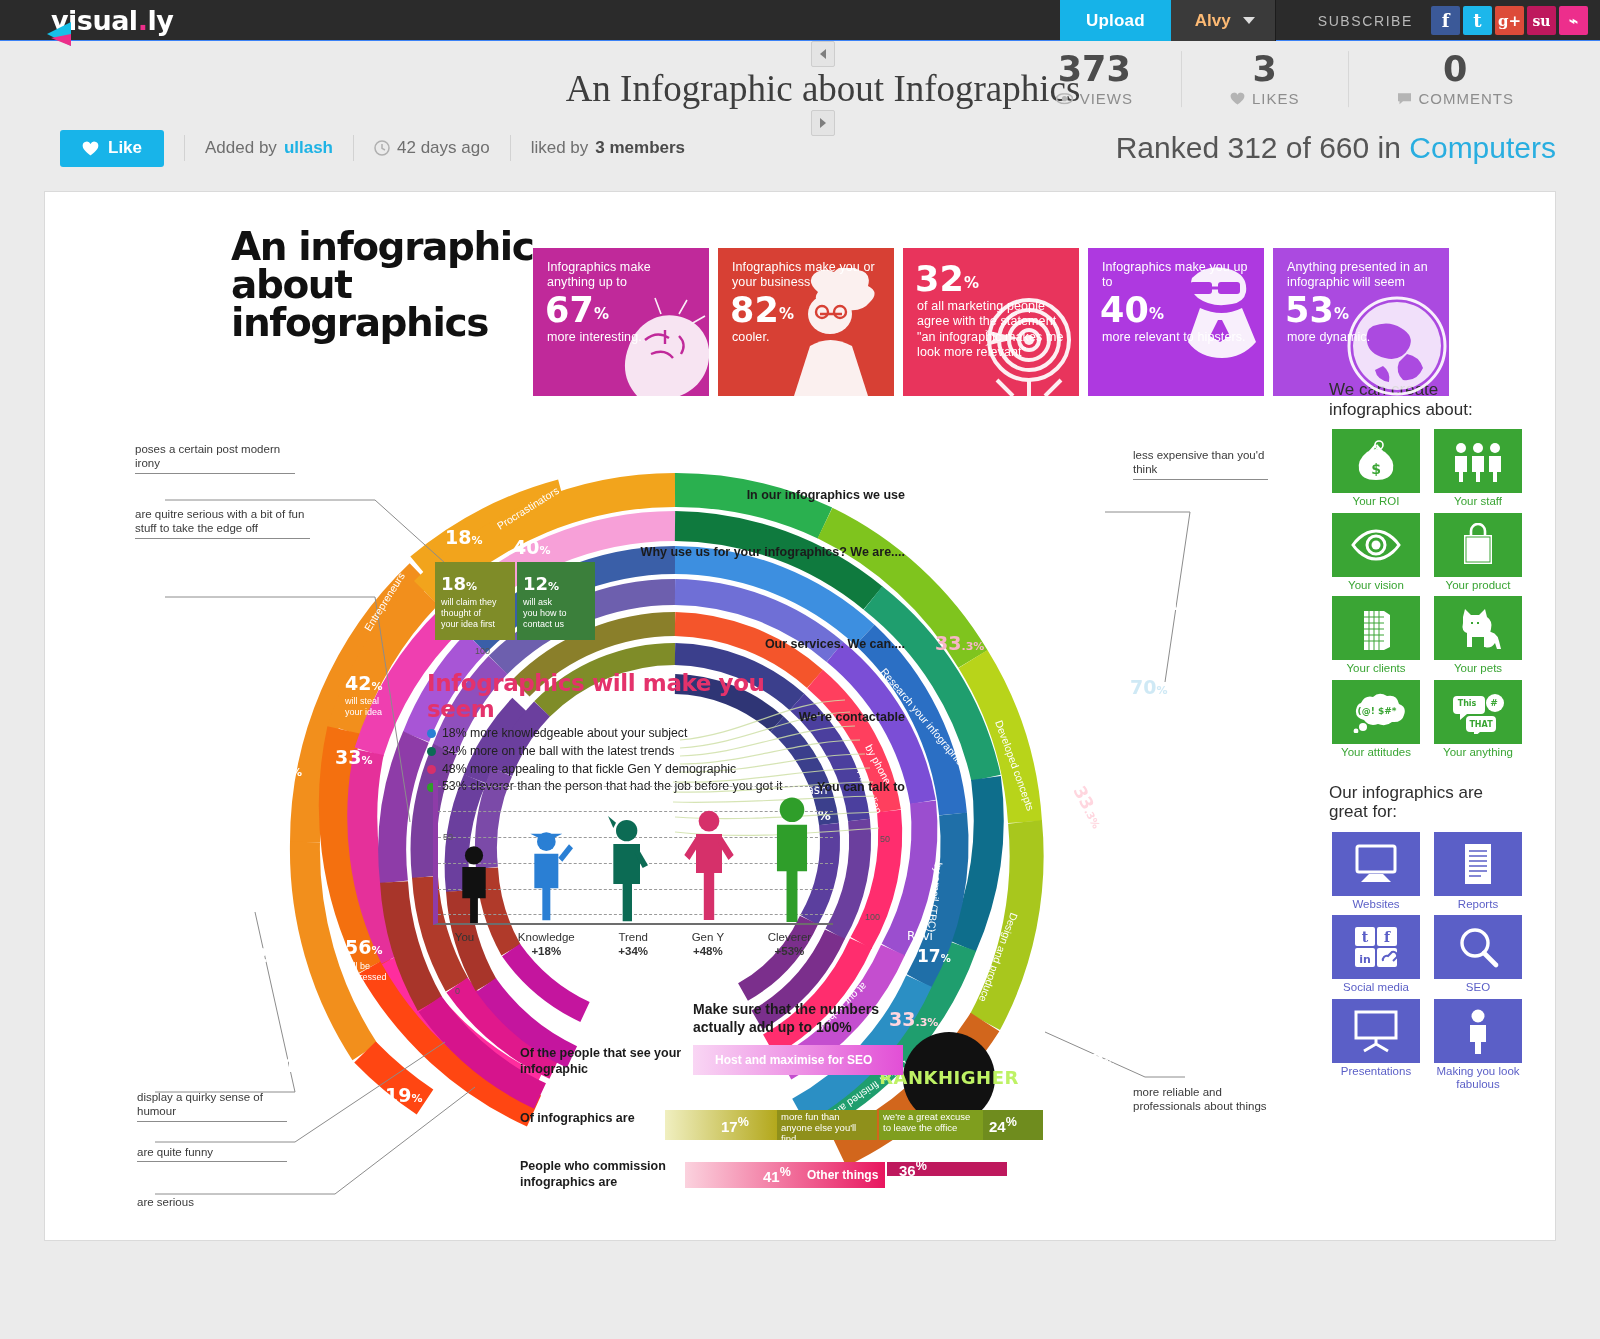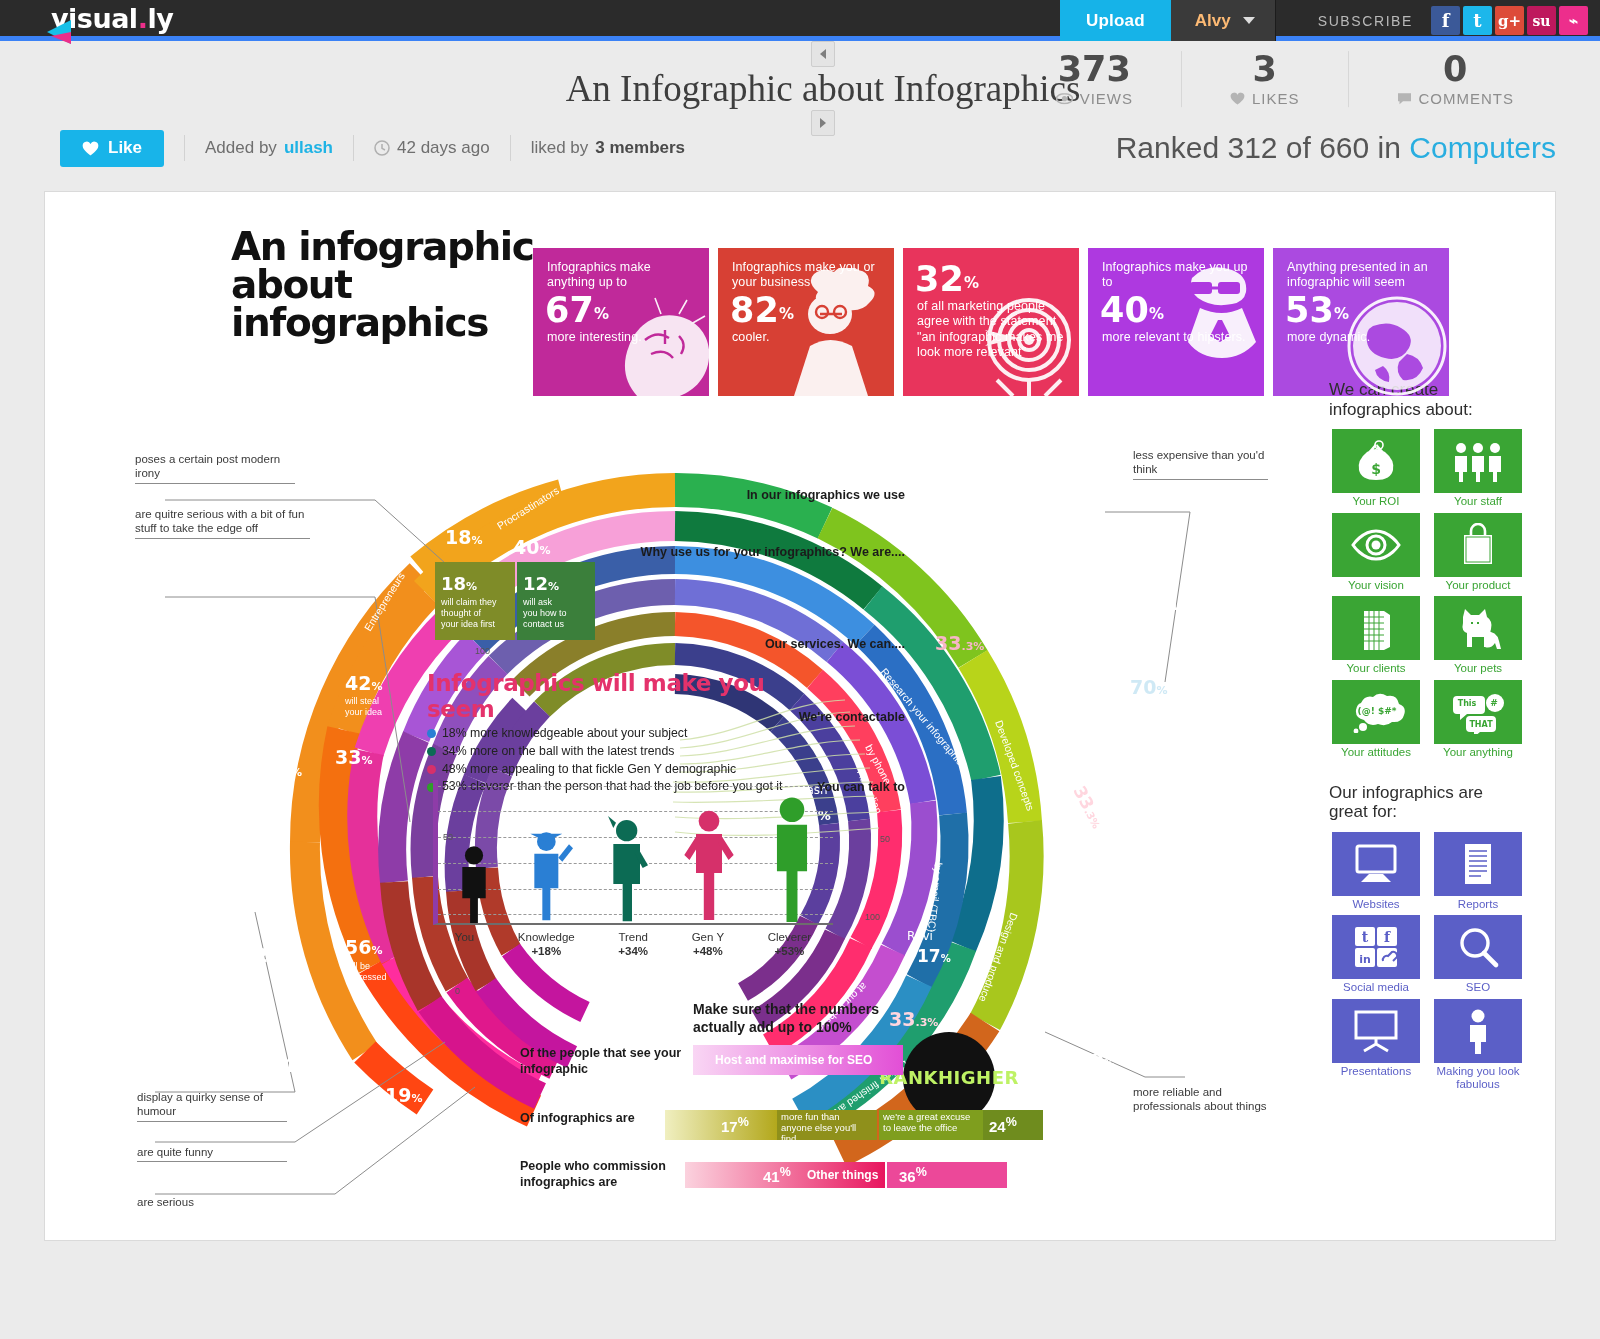--- a/index.html
+++ b/index.html
@@ -7,21 +7,21 @@
     width: 1600px; height: 1339px;
     font-family: "Liberation Sans", sans-serif;
     background: #ebebeb;
     overflow: hidden;
   }
 
   
   .topnav {
     height: 41px; background: #2b2b2b;
     display: flex; align-items: center;
-    border-bottom: 5px solid #3b82f6;
+    border-bottom: 1px solid #3b82f6;
     position: relative;
   }
   .logo-wrap { display: flex; align-items: center; margin-left: 45px; }
   .logo-tri {
     width: 0; height: 0; position: relative; margin-right: 6px;
   }
   .logo-tri svg { display: block; }
   .logo-text {
     color: #fff; font-size: 27px; font-weight: bold;
     letter-spacing: -0.5px; font-family: "DejaVu Sans", sans-serif;
@@ -814,21 +814,21 @@
     </div>
   </div>
   <div class="figlabels">
     <div><span>You</span></div>
     <div><span>Knowledge</span><br><b>+18%</b></div>
     <div><span>Trend</span><br><b>+34%</b></div>
     <div><span>Gen Y</span><br><b>+48%</b></div>
     <div><span>Cleverer</span><br><b>+53%</b></div>
   </div>
 
-  <div class="anno anno-rule" style="left:70px;top:242px;width:160px">poses a certain post modern irony</div>
+  <div class="anno anno-rule" style="left:70px;top:232px;width:160px">poses a certain post modern irony</div>
   <div class="anno anno-rule" style="left:70px;top:297px;width:175px">are quitre serious with a bit of fun stuff to take the edge off</div>
   <div class="anno anno-rule" style="left:72px;top:880px;width:150px">display a quirky sense of humour</div>
   <div class="anno anno-rule" style="left:72px;top:935px;width:150px">are quite funny</div>
   <div class="anno" style="left:72px;top:985px;width:150px">are serious</div>
 
   <div class="midlbl" style="left:570px;top:278px;width:270px">In our infographics we use</div>
   <div class="midlbl" style="left:570px;top:335px;width:270px">Why use us for your infographics? We are....</div>
   <div class="midlbl" style="left:570px;top:427px;width:270px">Our services. We can....</div>
   <div class="midlbl" style="left:570px;top:500px;width:270px">We're contactable</div>
   <div class="midlbl" style="left:570px;top:570px;width:270px">You can talk to</div>
@@ -854,18 +854,18 @@
   <div class="barband" style="left:814px;top:900px;width:104px;background:#7f9e1e;padding:2px 4px">
     <span style="color:#fff;font-size:9.5px;line-height:1.15;display:block">we're a great excuse to leave the office</span>
   </div>
   <div class="barband" style="left:918px;top:900px;width:60px;background:#6f8c1e">
     <span class="bl" style="left:6px;font-size:15px">24<sup>%</sup></span>
   </div>
   <div class="barband" style="left:620px;top:952px;width:200px;height:26px;background:linear-gradient(90deg,#fbd2de,#e8155e)">
     <span class="bl" style="left:78px;font-size:15px">41<sup>%</sup></span>
     <span class="bl" style="left:122px">Other things</span>
   </div>
-  <div class="barband" style="left:822px;top:952px;width:120px;height:26px;background:#ec4899">
+  <div class="barband" style="left:822px;top:952px;width:120px;height:14px;background:#be185d">
     <span class="bl" style="left:12px;font-size:15px">36<sup>%</sup></span>
   </div>
 
  </div>
 </div>
 
 </body></html>

